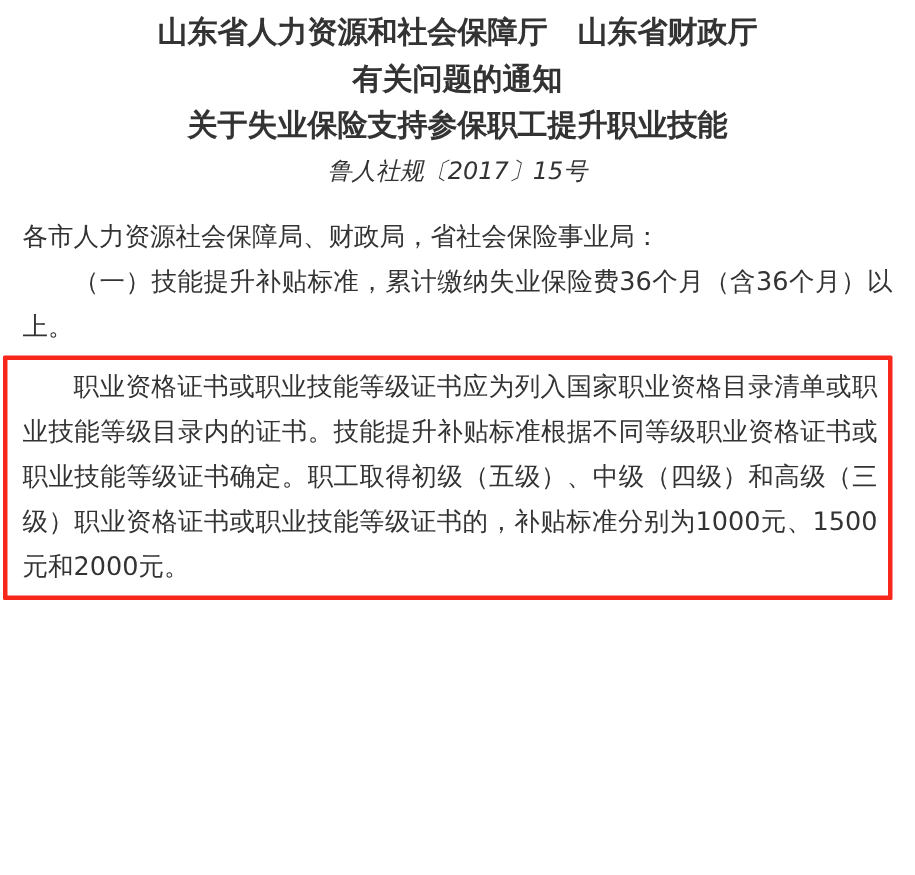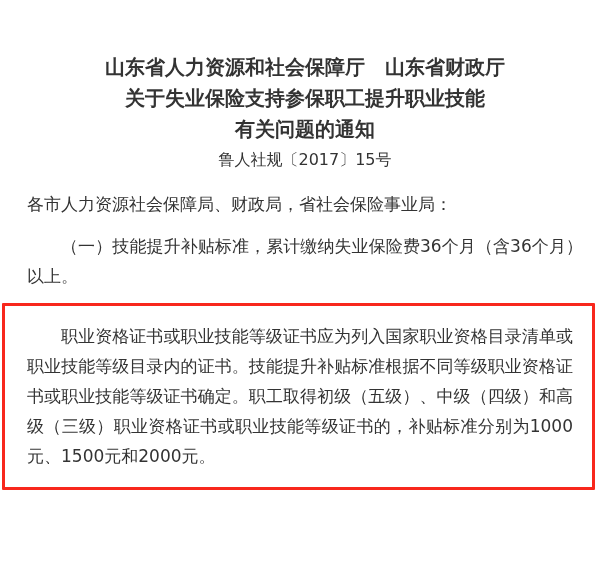--- a/index.html
+++ b/index.html
@@ -9,65 +9,65 @@
     height: 583px;
     background: #ffffff;
     overflow: hidden;
     position: relative;
     font-family: "DejaVu Sans", "Liberation Sans", sans-serif;
     color: #333333;
   }
   .title-block {
     padding-top: 6px;
     text-align: center;
-    margin-top: 46px;
   }
   .title-line {
     font-size: 20px;
     font-weight: bold;
     line-height: 31px;
     color: #333333;
     white-space: nowrap;
   }
   .doc-number {
     text-align: center;
     font-size: 16px;
     font-weight: normal;
     line-height: 24px;
     margin-top: 3px;
     color: #333333;
+    font-style: italic;
   }
   .content {
     margin-top: 17px;
     padding: 0 15px;
     font-size: 17px;
     line-height: 30px;
     text-align: justify;
   }
-  .content p { margin: 12px; }
+  .content p { margin: 0; }
   .indent { text-indent: 2em; }
   .bold { font-weight: bold; }
   .highlight-box {
     border: 3px solid #f8271c;
     border-radius: 1px;
     margin-left: -13px;
     margin-right: 0;
     margin-top: 4px;
     padding: 3px 7px 4px 10px;
   }
 </style>
 </head>
 <body>
 
 <div class="page">
 
   <div class="title-block">
     <div class="title-line">山东省人力资源和社会保障厅　山东省财政厅</div>
+    <div class="title-line">有关问题的通知</div>
     <div class="title-line">关于失业保险支持参保职工提升职业技能</div>
-    <div class="title-line">有关问题的通知</div>
   </div>
 
   <div class="doc-number">鲁人社规〔2017〕15号</div>
 
   <div class="content">
     <p>各市人力资源社会保障局、财政局，省社会保险事业局：</p>
     <p class="indent">（一）技能提升补贴标准，累计缴纳失业保险费36个月（含36个月）以上。</p>
 
     <div class="highlight-box">
       <p class="indent">职业资格证书或职业技能等级证书应为列入国家职业资格目录清单或职业技能等级目录内的证书。技能提升补贴标准根据不同等级职业资格证书或职业技能等级证书确定。职工取得初级（五级）、中级（四级）和高级（三级）职业资格证书或职业技能等级证书的，补贴标准分别为1000元、1500元和2000元。</p>

